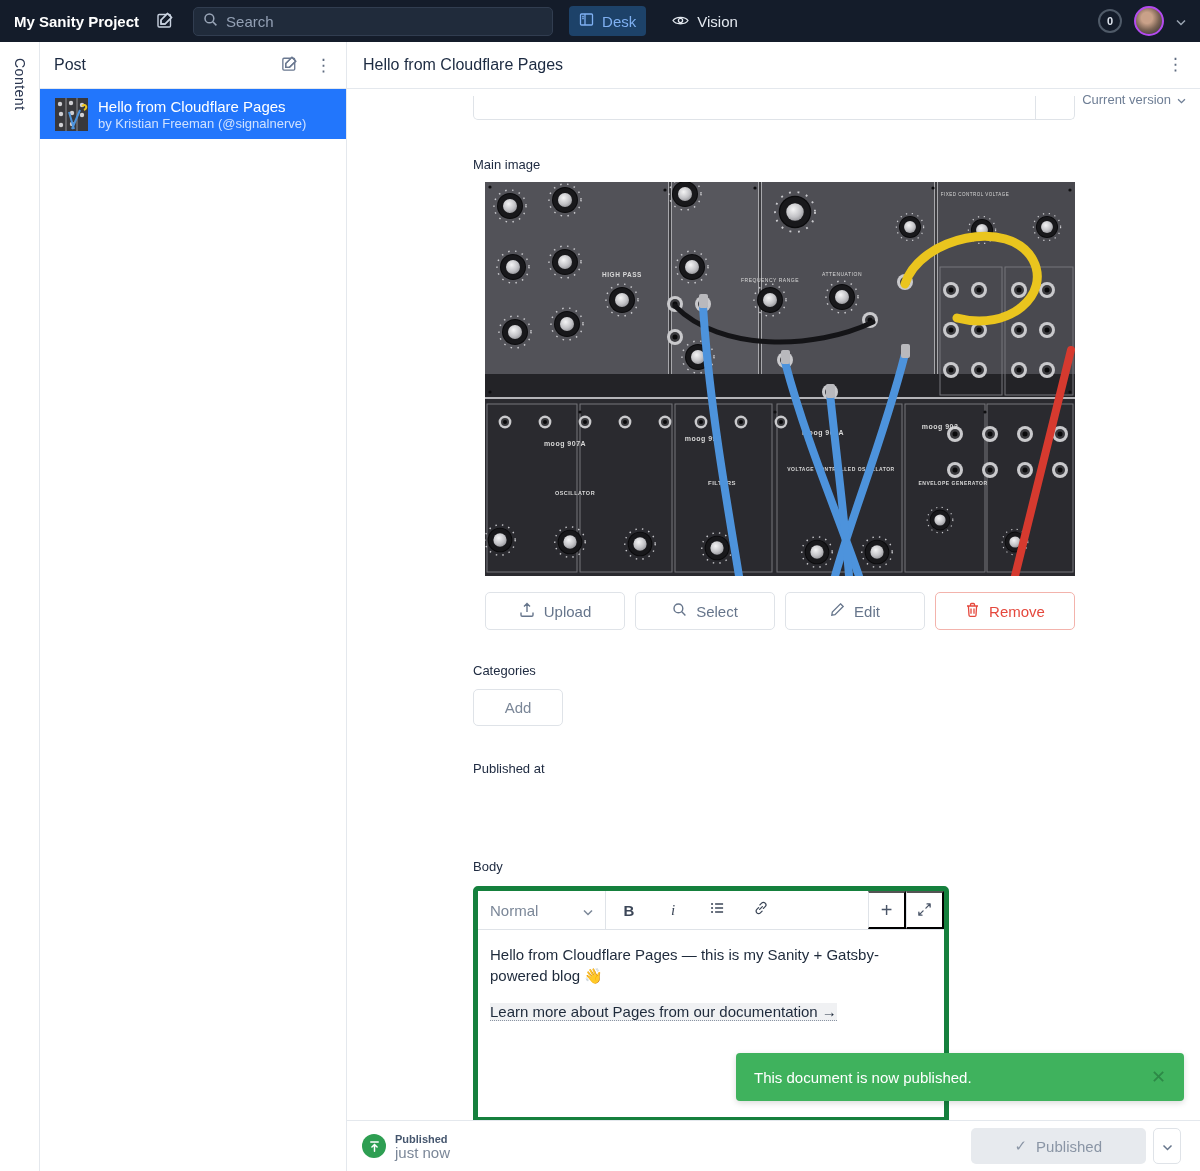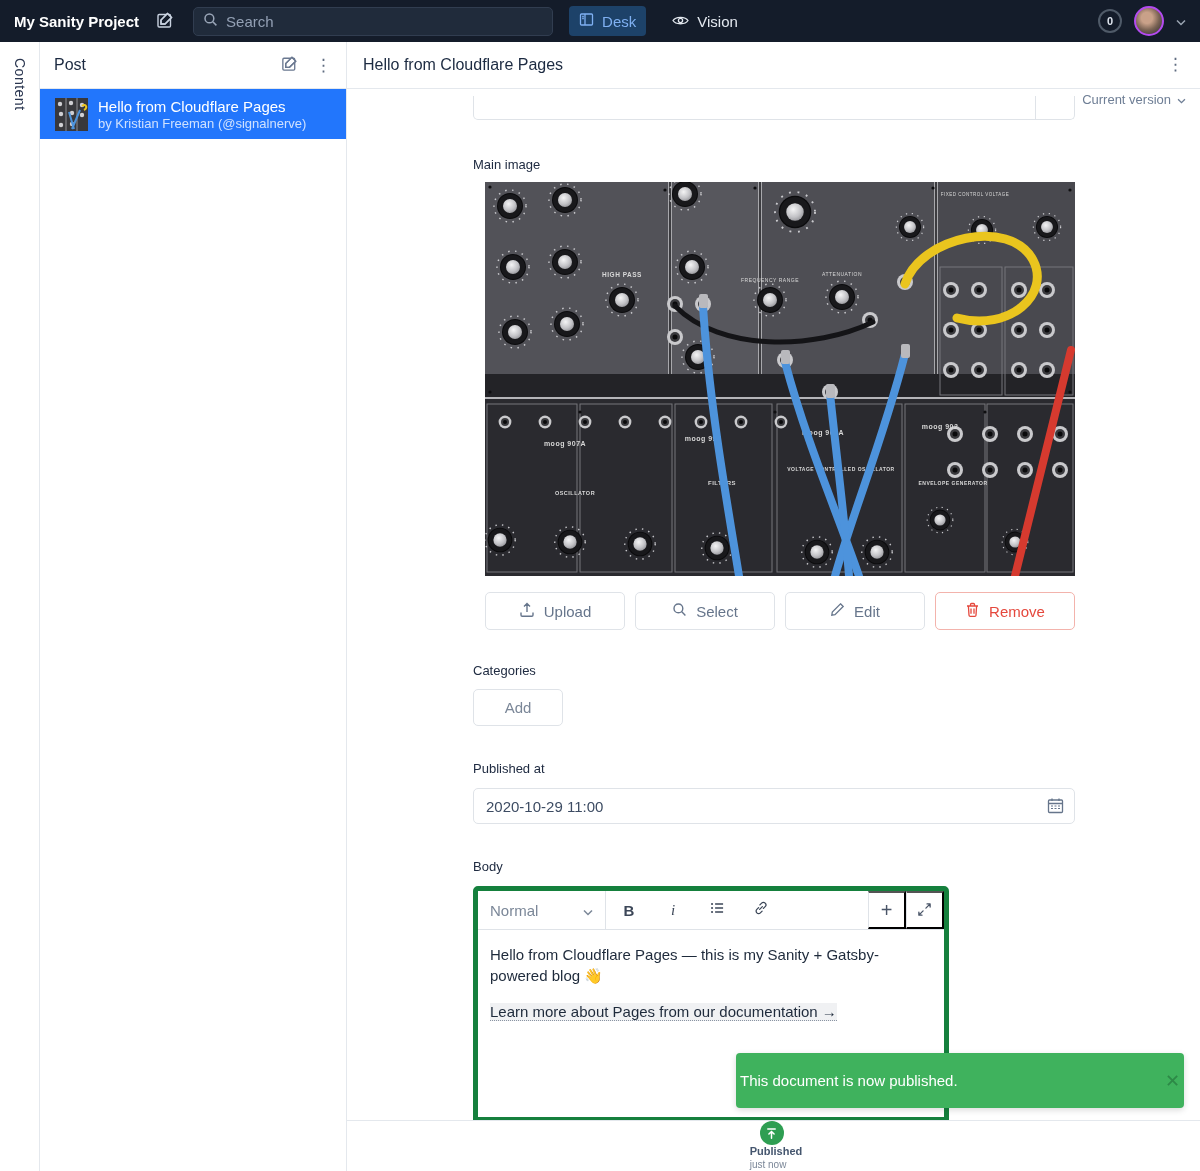--- a/index.html
+++ b/index.html
@@ -70,29 +70,29 @@
   .ed-style { width:128px; display:flex; align-items:center; justify-content:space-between; padding:0 12px; border-right:1px solid #dfe3e8; color:#7b8798; font-size:15px; cursor:pointer; }
   .ed-icons { display:flex; align-items:center; gap:14px; padding:0 8px; }
   .ed-ic { width:30px; height:30px; display:flex; align-items:center; justify-content:center; cursor:pointer; background:none; border:none; color:#3c4758; font-size:15px; font-family:"Liberation Serif",serif; }
   .ed-ic.b { font-family:"Liberation Sans",sans-serif; font-weight:bold; }
   .ed-right { margin-left:auto; display:flex; }
   .ed-cell { width:38px; display:flex; align-items:center; justify-content:center; border-left:1px solid #dfe3e8; cursor:pointer; background:none; color:#4a5568; font-size:20px; }
   .ed-body { padding:14px 12px; font-size:15px; line-height:21px; color:#1e2a3b; }
   .ed-body p { margin-bottom:15px; }
   .ed-link { color:#1e2a3b; text-decoration:none; background:#f0f1f3; border-bottom:1px dotted #8a94a3; cursor:pointer; }
 
-  .toast { position:absolute; left:389px; top:1011px; width:448px; height:55px; background:#3fb25d; border-radius:4px; display:flex; align-items:center; padding:0 4px; z-index:30; box-shadow:0 2px 6px rgba(0,0,0,.15); }
+  .toast { position:absolute; left:389px; top:1011px; width:448px; height:48px; background:#3fb25d; border-radius:4px; display:flex; align-items:center; padding:0 18px; z-index:30; box-shadow:0 2px 6px rgba(0,0,0,.15); }
   .toast .msg { color:#fff; font-size:15px; }
   .toast .x { margin-left:auto; color:#2d8947; font-size:18px; cursor:pointer; background:none; border:none; }
 
-  .footer { position:absolute; left:0; top:1078px; width:853px; height:51px; background:#fff; border-top:1px solid #e4e8ed; display:flex; align-items:center; padding:0 19px 0 15px; z-index:20;flex-direction:column; }
+  .footer { position:absolute; left:0; top:1078px; width:853px; height:51px; background:#fff; border-top:1px solid #e4e8ed; display:flex; align-items:center; padding:0 19px 0 15px; z-index:20; }
   .pub-ic { width:24px; height:24px; border-radius:50%; background:#2e9e52; display:flex; align-items:center; justify-content:center; flex:none; }
   .pub-meta { margin-left:9px; display:flex; flex-direction:column; justify-content:center; }
   .pub-meta .m1 { font-size:11px; color:#45566e; font-weight:bold; line-height:13px; }
-  .pub-meta .m2 { font-size:10px; color:#7b8798; line-height:13px; }
+  .pub-meta .m2 { font-size:15px; color:#7b8798; line-height:13px; }
   .footer-right { margin-left:auto; display:flex; align-items:center; gap:7px; }
   .published-btn { height:36px; padding:0 44px; background:#e7eaee; border:none; border-radius:5px; color:#8a95a5; font-size:15px; display:flex; align-items:center; gap:9px; font-family:"Liberation Sans",sans-serif; cursor:default; }
   .chev-btn { width:28px; height:36px; background:#fff; border:1px solid #dfe3e8; border-radius:5px; display:flex; align-items:center; justify-content:center; cursor:pointer; }
 </style>
 </head>
 <body>
 
 <div class="app">
 
   <div class="navbar">
@@ -422,32 +422,20 @@
             </svg>
         </span>
         <span>Remove</span>
       </button>
     </div>
 
     <div class="field-label lbl-categories">Categories</div>
     <button class="add-btn">Add</button>
 
     <div class="field-label lbl-publishedat">Published at</div>
-    <div class="date-input-wrap">
-      <input type="text" value="2020-10-29 11:00" style="">
-      <span class="date-cal">
-        <svg width="17" height="17" viewBox="0 0 17 17" fill="none" stroke="#66758b" stroke-width="1.3">
-            <rect x="1.5" y="3" width="14" height="12.5" rx="1"></rect>
-            <path d="M1.5 6.5 H15.5 M5 1.5 V4 M12 1.5 V4"></path>
-            <g stroke-width="1">
-              <path d="M4 9 H6 M7.5 9 H9.5 M11 9 H13 M4 11.5 H6 M7.5 11.5 H9.5 M11 11.5 H13"></path>
-            </g>
-          </svg>
-      </span>
-    </div>
 
     <div class="field-label lbl-body">Body</div>
 
     <div class="editor">
       <div class="ed-toolbar">
         <div class="ed-style">
           <span>Normal</span>
           <span>
             <svg width="10" height="7" viewBox="0 0 10 7" fill="none" stroke="#7b8798" stroke-width="1.5">
                 <path d="M1 1.5 L5 5.5 L9 1.5"></path>

